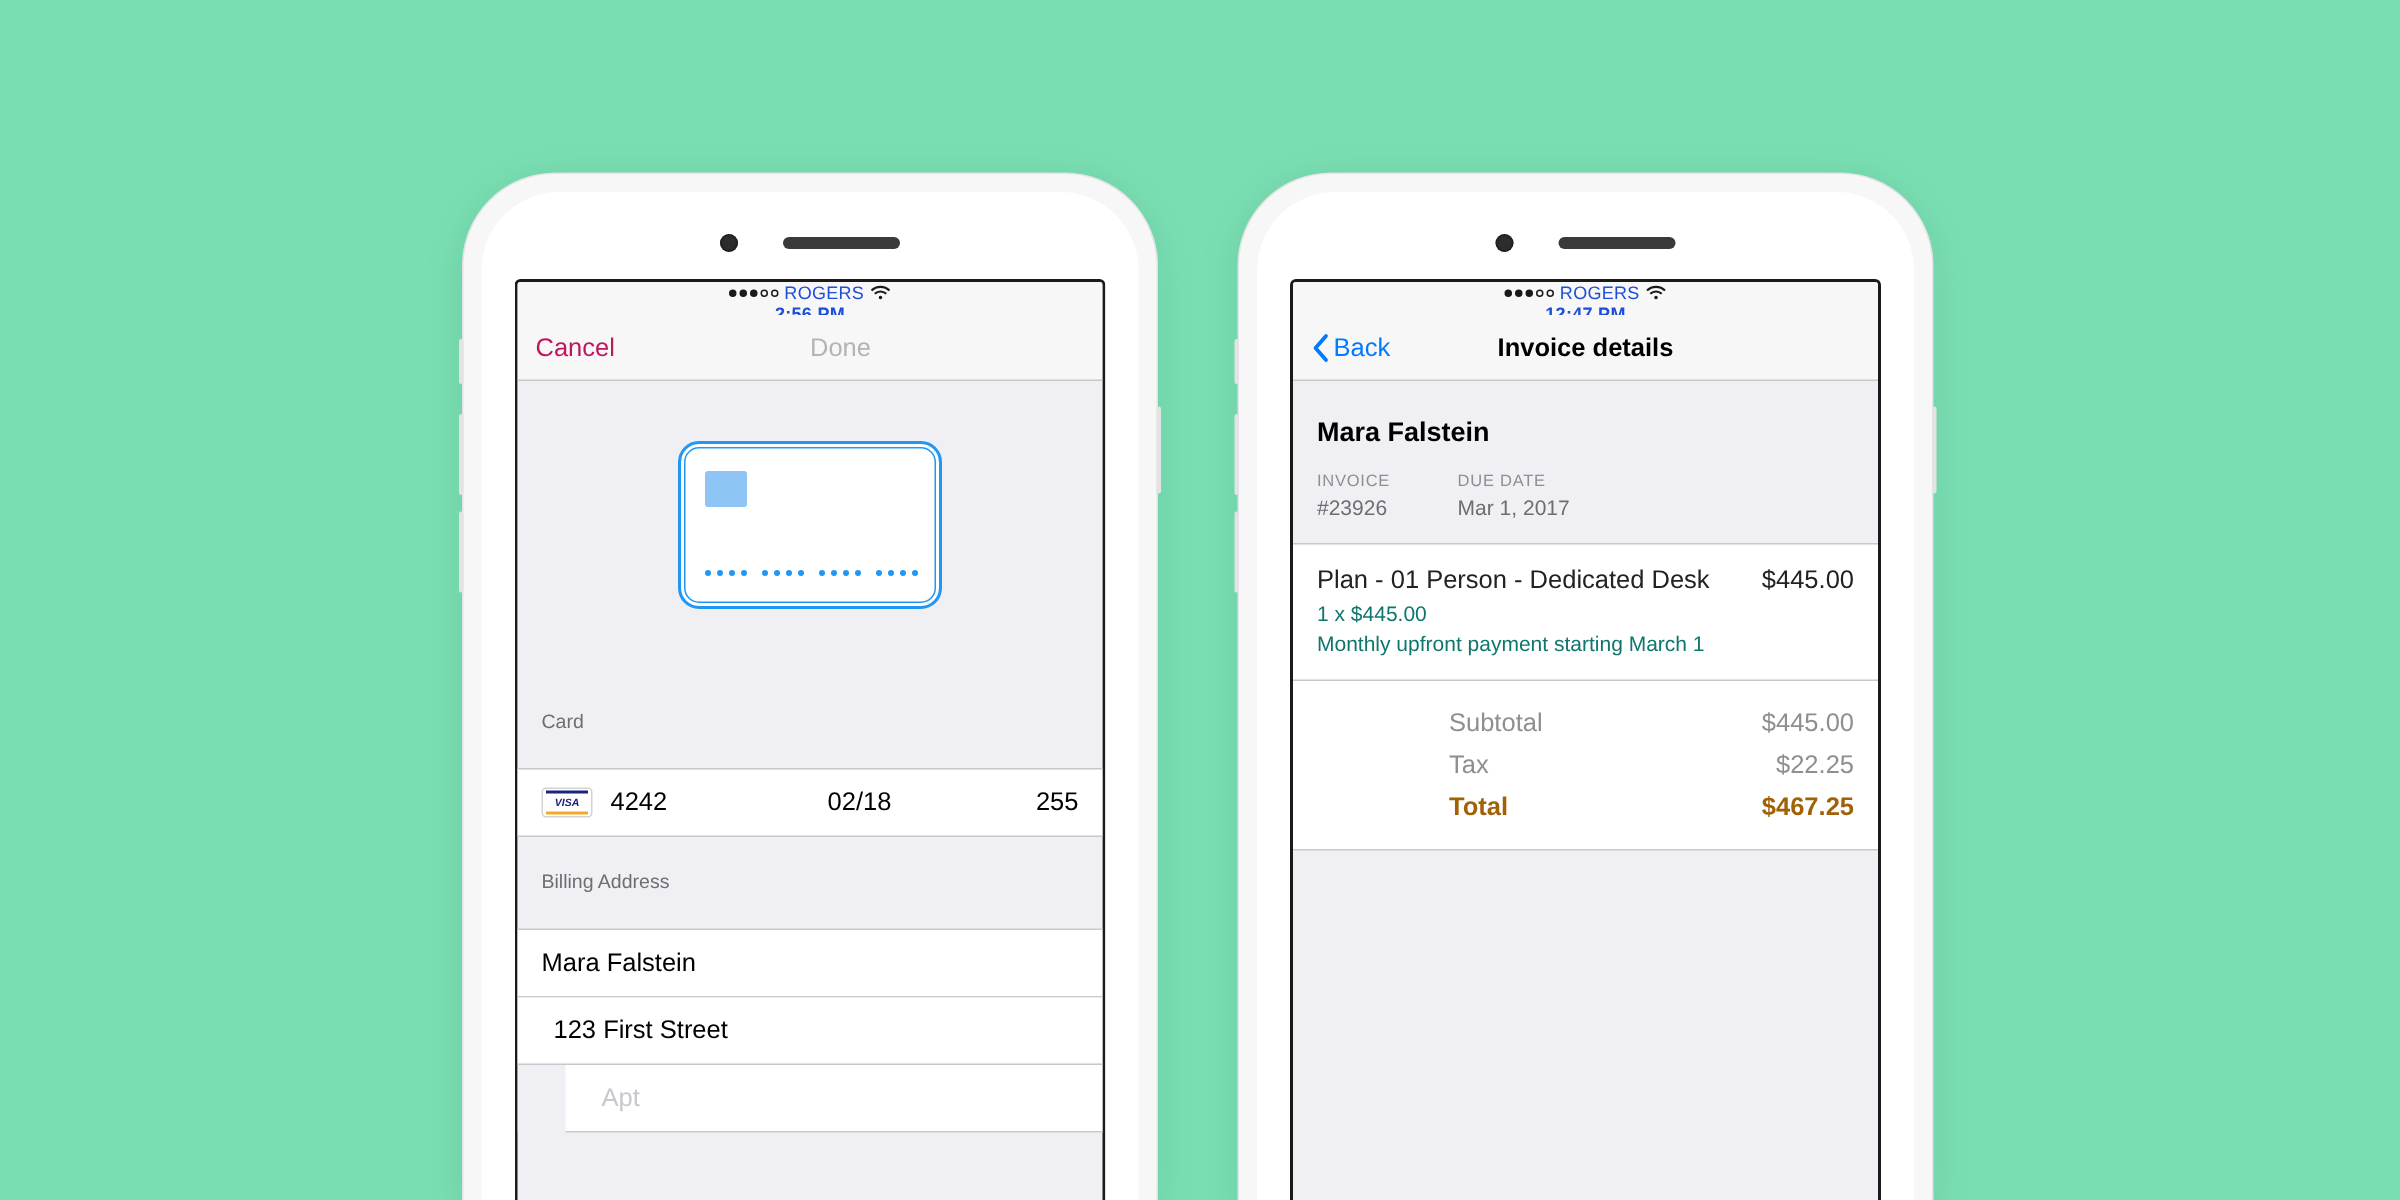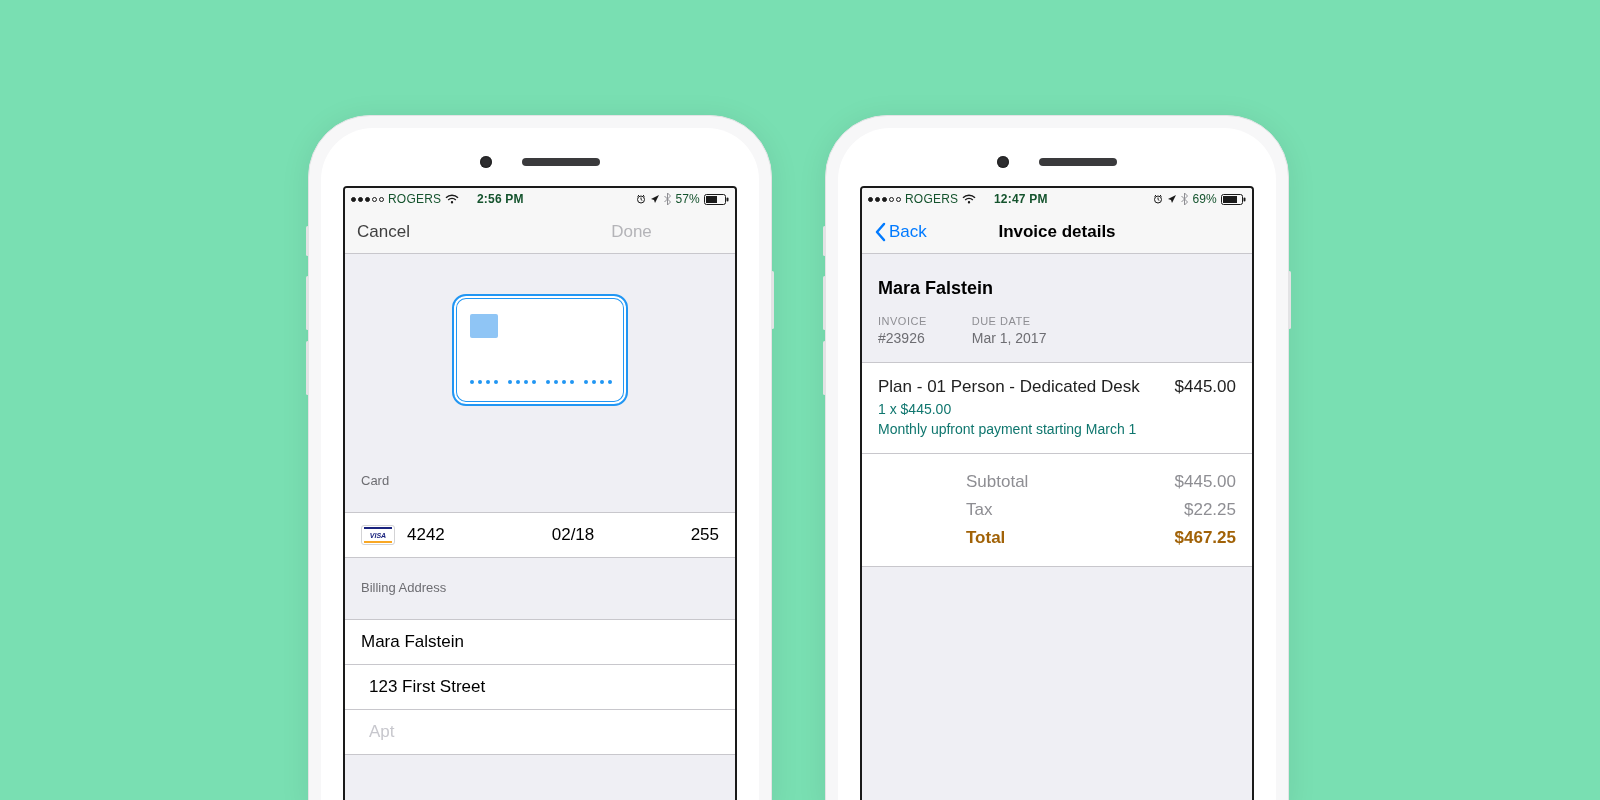--- a/index.html
+++ b/index.html
@@ -36,45 +36,45 @@
 .screen {
   border: 2px solid #1a1a1a;
   border-bottom: none;
   border-radius: 4px 4px 0 0;
   background: #efeff4;
   overflow: hidden;
   height: 620px;
 }
 
 
-.status { height: 22px; background: #f7f7f7; display: flex; align-items: center; padding: 0 6px; font-size: 12px; color: #14532d; letter-spacing: .2px; }
+.status { height: 22px; background: #f7f7f7; display: flex; align-items: center; padding: 0 6px; font-size: 12px; color: #1d4ed8; letter-spacing: .2px; flex-direction: column; }
 .status .carrier-group { display: flex; align-items: center; gap: 4px; flex: 1; }
 .status .time-group { flex: 1; font-weight: 600; }
 .status .right-group { flex: 1; display: flex; justify-content: flex-end; align-items: center; gap: 4px; }
 .status-dots { display: flex; gap: 2px; }
 .status-dots span { width: 5px; height: 5px; border-radius: 50%; border: 1px solid #1a1a1a; }
 .status-dots span.fill { background: #1a1a1a; }
 .wifi-icon svg, .battery-icon svg, .bt-icon svg, .loc-icon svg, .alarm-icon svg { display: block; }
 
 
 .navbar { height: 44px; background: #f7f7f7; border-bottom: 1px solid #c8c7cc; display: flex; align-items: center; padding: 0 12px; position: relative; }
 .nav-left, .nav-right { flex: 1; display: flex; align-items: center; }
-.nav-right { justify-content: center; }
+.nav-right { justify-content: flex-start; }
 .nav-title { position: absolute; left: 0; right: 0; text-align: center; font-size: 17px; font-weight: 600; pointer-events: none; color: #000; }
-.nav-action { font-size: 17px; color: #404040; }
+.nav-action { font-size: 17px; color: #be185d; }
 .nav-action.disabled { color: #b4b4b8; }
 .chevron-back { display: inline-flex; align-items: center; gap: 3px; color: #007aff; font-size: 17px; }
 .chevron-back svg { width: 12px; height: 20px; }
 
 
 .content { background: #efeff4; }
 .section-label { padding: 22px 16px 24px; font-size: 13px; color: #6d6d72; text-transform: none; }
 .row { background: #fff; border-top: 1px solid #c8c7cc; border-bottom: 1px solid #c8c7cc; padding: 12px 16px; font-size: 17px; color: #000; display: flex; align-items: center; }
 .row + .row { border-top: none; padding-left: 24px; }
-.row.faded { color: #c7c7cd; }
+.row.faded { color: #c7c7cd; margin-left: 32px; }
 
 .card-preview { display: flex; justify-content: center; padding: 40px 0 45px; }
 .card-outline {
   width: 176px; height: 112px; border: 2px solid #2196f3; border-radius: 14px;
   position: relative; background: #fff;
   box-shadow: inset 0 0 0 2px #fff, inset 0 0 0 3px #2196f3;
 }
 .card-chip { position: absolute; top: 18px; left: 16px; width: 28px; height: 24px; background: #8fc5f5; border-radius: 2px; }
 .card-dots { position: absolute; bottom: 20px; left: 16px; right: 16px; display: flex; gap: 10px; }
 .card-dots span { display: flex; gap: 4px; }

